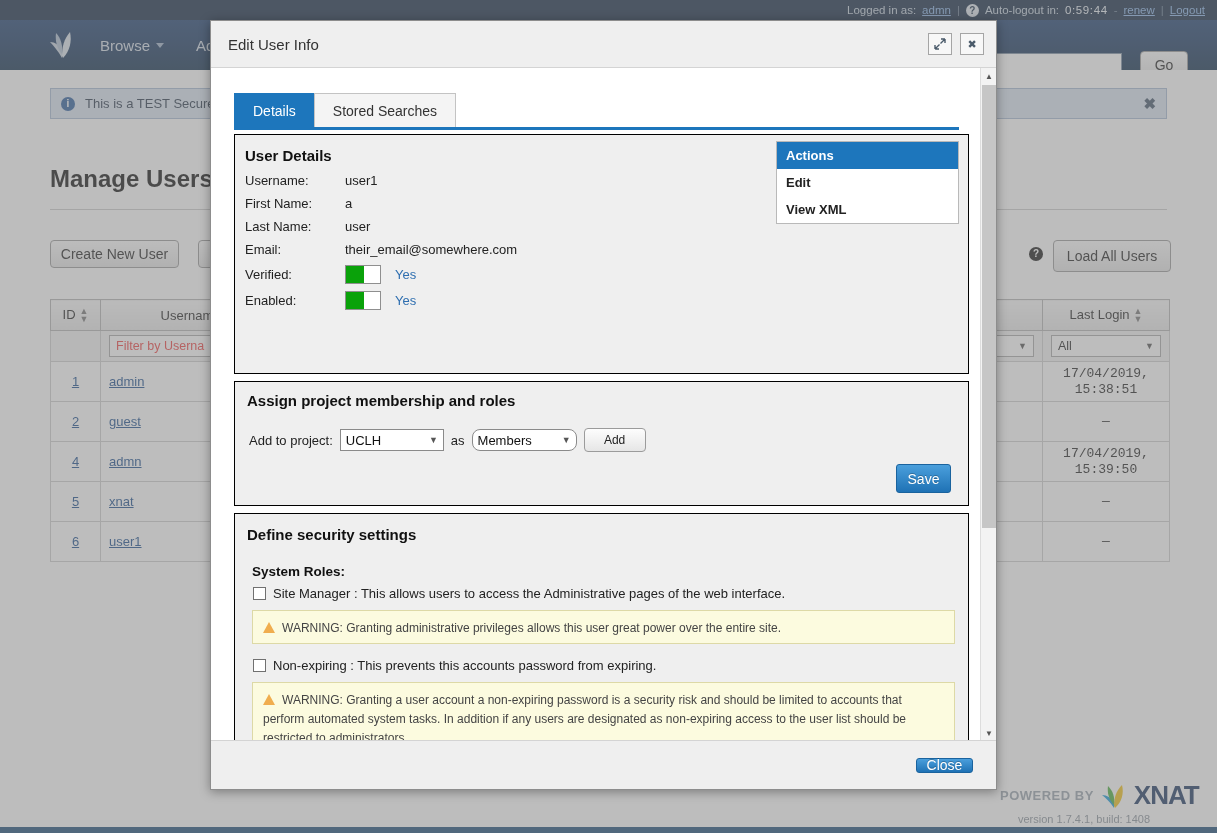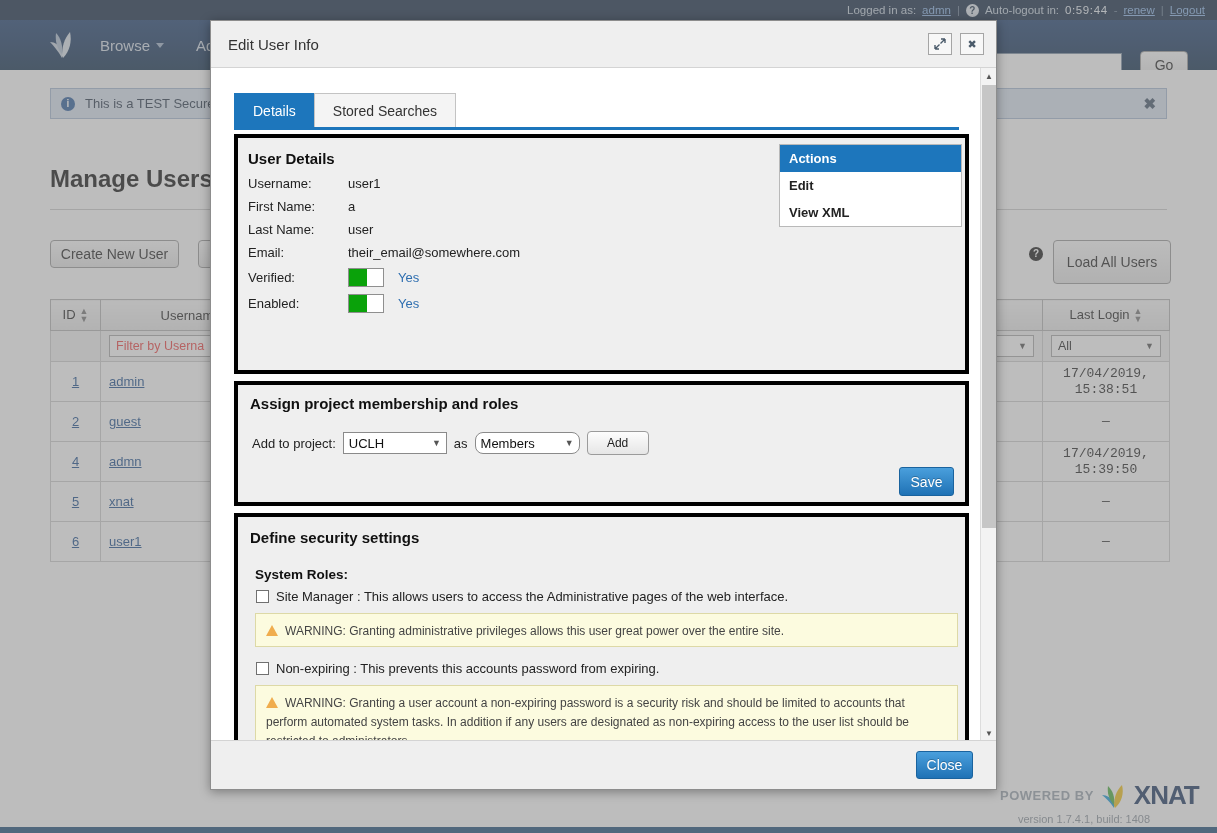--- a/index.html
+++ b/index.html
@@ -74,21 +74,21 @@
   }
   .title-rule { position:absolute; top:139px; left:50px; width:1117px; height:1px; background:#cccccc; }
 
   .btn-plain {
     background: linear-gradient(#fdfdfd,#e6e6e6); border:1px solid #9b9b9b;
     border-radius:4px; font-size:14px; color:#222; text-align:center;
     display:flex; align-items:center; justify-content:center;
   }
   #create-user-btn { position:absolute; top:170px; left:50px; width:129px; height:28px; }
   #second-btn { position:absolute; top:170px; left:198px; width:44px; height:28px; }
-  #load-all-btn { position:absolute; top:170px; left:1053px; width:118px; height:44px; }
+  #load-all-btn { position:absolute; top:170px; left:1053px; width:118px; height:32px; }
   .help-circle {
     position:absolute; top:177px; left:1029px; width:14px;height:14px;border-radius:50%;
     background:#1a1a1a;color:#fff;font-size:10px;font-weight:bold;text-align:center;line-height:14px;
   }
 
   table.users { position:absolute; top:229px; left:50px; border-collapse:collapse; width:1120px; }
   table.users th {
     background: linear-gradient(#fafafa,#e9e9e9); border:1px solid #b5b5b5;
     font-size:13px; font-weight:normal; color:#222; height:31px; padding: 0 8px;
   }
@@ -160,21 +160,21 @@
   .tabstrip { position:absolute; left:23px; top:25px; display:flex; align-items:flex-end; }
   .tab {
     height:34px; padding:0 18px; display:flex; align-items:center; font-size:14px;
     border:1px solid #c3c3c3; border-bottom:none; background:#f4f4f4; color:#333;
     margin-right:-1px;
   }
   .tab.active { background:#1d76bc; color:#fff; border-color:#1d76bc; }
   .tab-rule { position:absolute; left:23px; top:59px; width:725px; height:3px; background:#1d76bc; }
 
   .panel {
-    position:absolute; left:23px; width:735px; background:#efefef; border:4px solid #000000;
+    position:absolute; left:23px; width:735px; background:#efefef; border:1px solid #000000;
   }
   #panel-details { top:66px; height:240px; }
   #panel-project { top:313px; height:125px; }
   #panel-security { top:445px; height:300px; }
 
   .panel-h { font-size:15px; font-weight:bold; color:#111; }
   #details-h { position:absolute; left:10px; top:12px; }
   .dl { position:absolute; left:10px; top:34px; }
   .dl-row { display:flex; align-items:center; height:23px; font-size:13px; color:#222; }
   .dl-row .k { width:100px; }
@@ -223,21 +223,21 @@
   .warn-tri {
     display:inline-block; width:0;height:0; border-left:6px solid transparent;
     border-right:6px solid transparent; border-bottom:11px solid #f0ad4e;
     margin-right:7px; position:relative; top:1px;
   }
 
   .modal-foot {
     height:49px; background:#efefef; border-top:1px solid #d4d4d4;
     display:flex; align-items:center; justify-content:flex-end; padding-right:23px;
   }
-  #close-btn { width:57px; height:28px; font-size:14px; }
+  #close-btn { width:57px; height:15px; font-size:14px; }
 </style>
 </head>
 <body>
 
 <div id="page-root">
 
   <div class="topbar">
     <span>Logged in as:</span>
     <a href="#">admn</a>
     <span class="sep">|</span>

